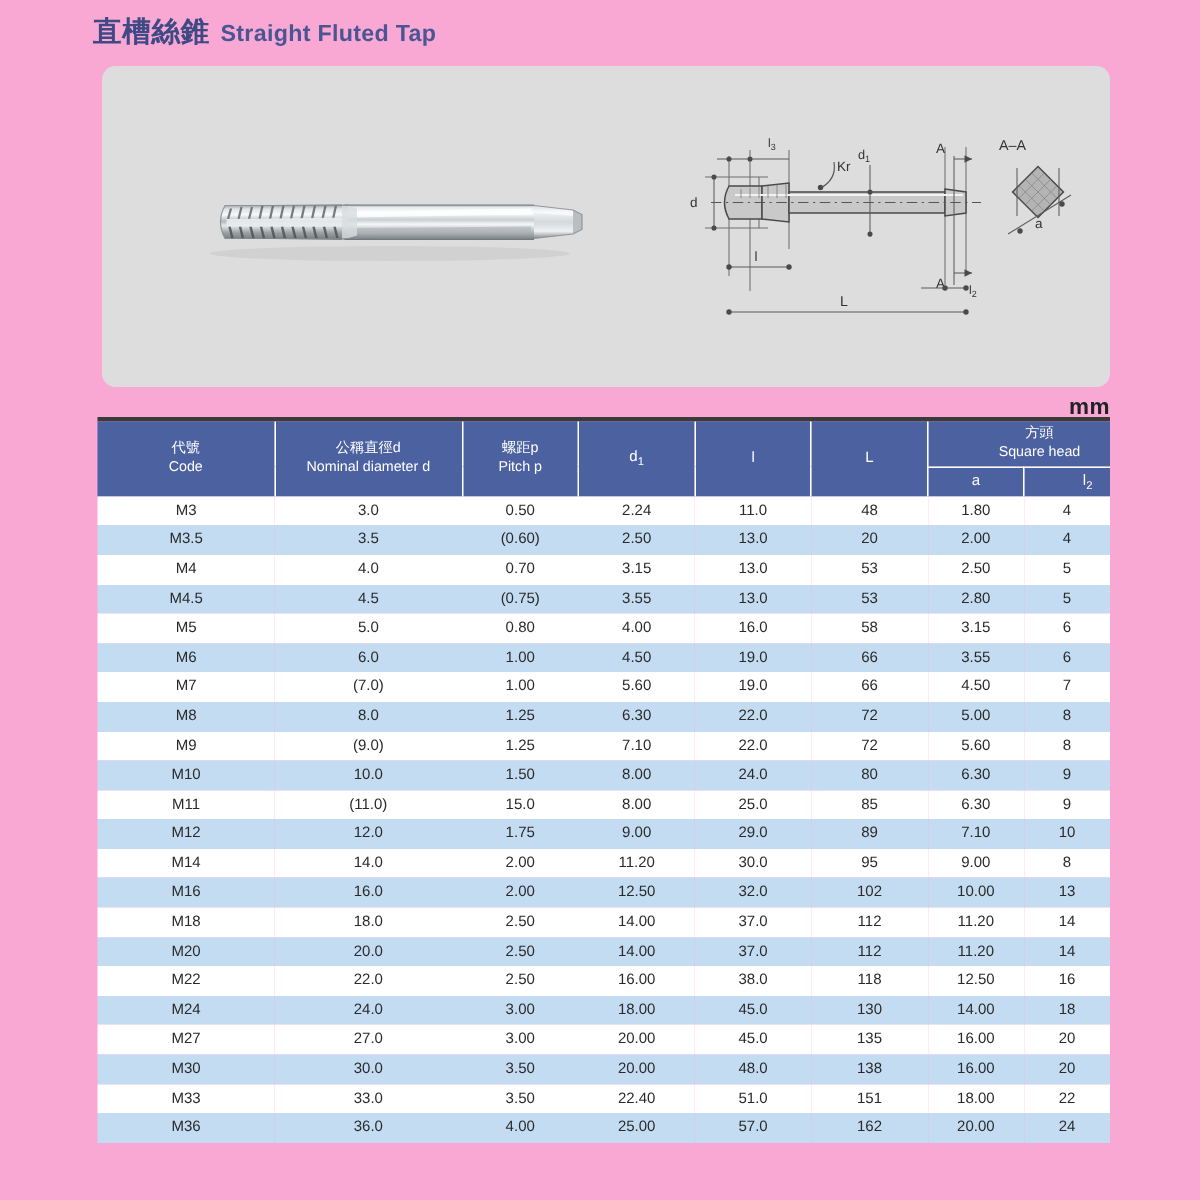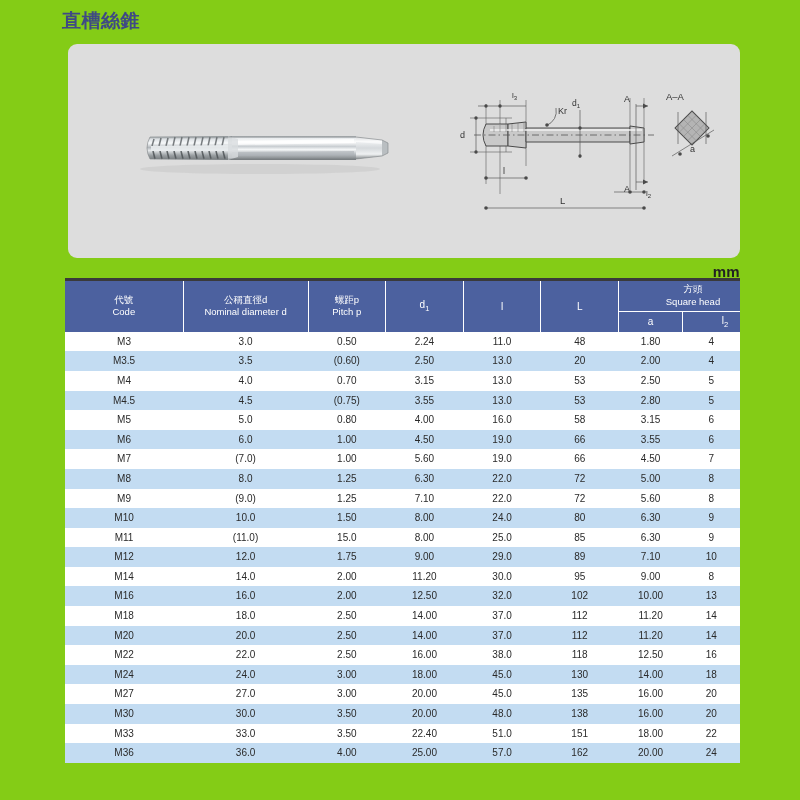--- a/index.html
+++ b/index.html
@@ -9,21 +9,21 @@
     height: 800px;
     background: #ffffff;
     font-family: "Liberation Sans", sans-serif;
     overflow: hidden;
   }
 
   #page {
     position: relative;
     width: 800px;
     height: 800px;
-    background: #84cc16;
+    background: #f9a8d4;
   }
 
   
   .title-bar {
     position: absolute;
     left: 62px;
     top: 8px;
     display: flex;
     align-items: baseline;
     gap: 7px;
@@ -136,20 +136,21 @@
   table.spec tbody tr.odd td { background: #ffffff; }
   table.spec tbody tr.even td { background: #c3dcf2; }
 </style>
 </head>
 <body>
 
 <div id="page">
 
   <div class="title-bar">
     <span class="title-cn">直槽絲錐</span>
+    <span class="title-en">Straight Fluted Tap</span>
   </div>
 
   <div class="illus-panel">
 
     <div class="tap-photo">
       <svg width="278" height="82" viewBox="0 0 278 82">
         <defs>
           <linearGradient id="steelV" x1="0" y1="0" x2="0" y2="1">
             <stop offset="0%" stop-color="#9fa3a6"></stop>
             <stop offset="10%" stop-color="#e9ecee"></stop>

